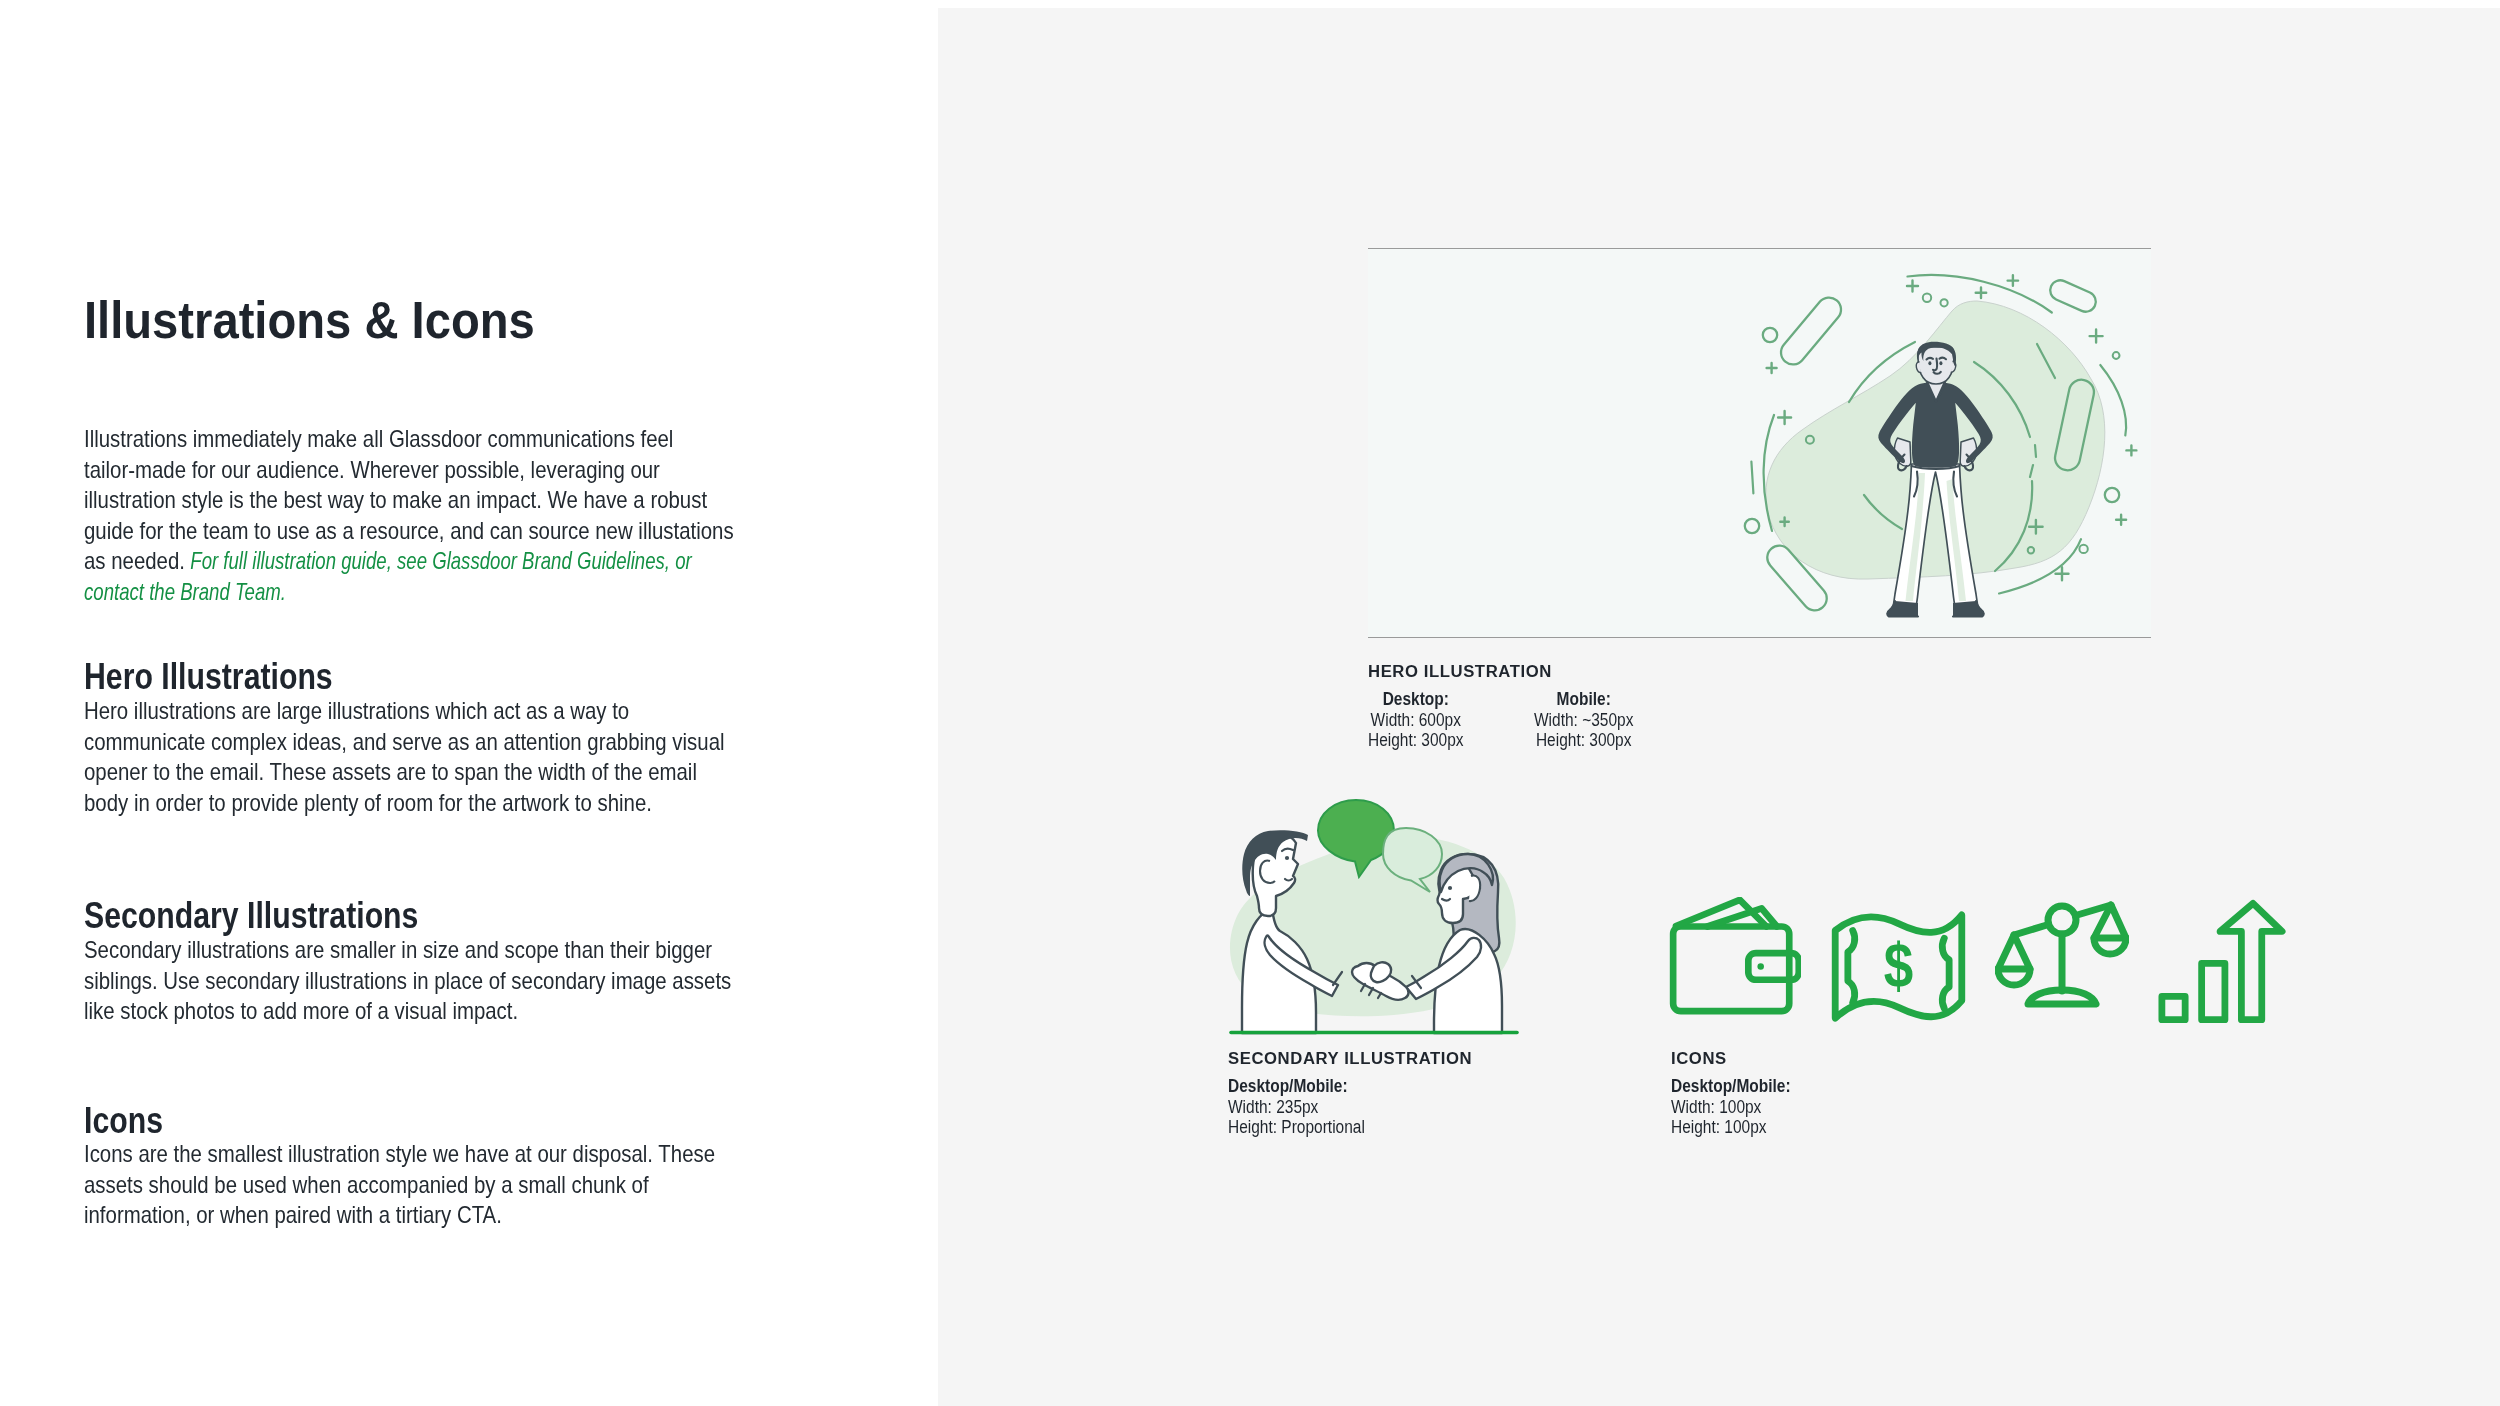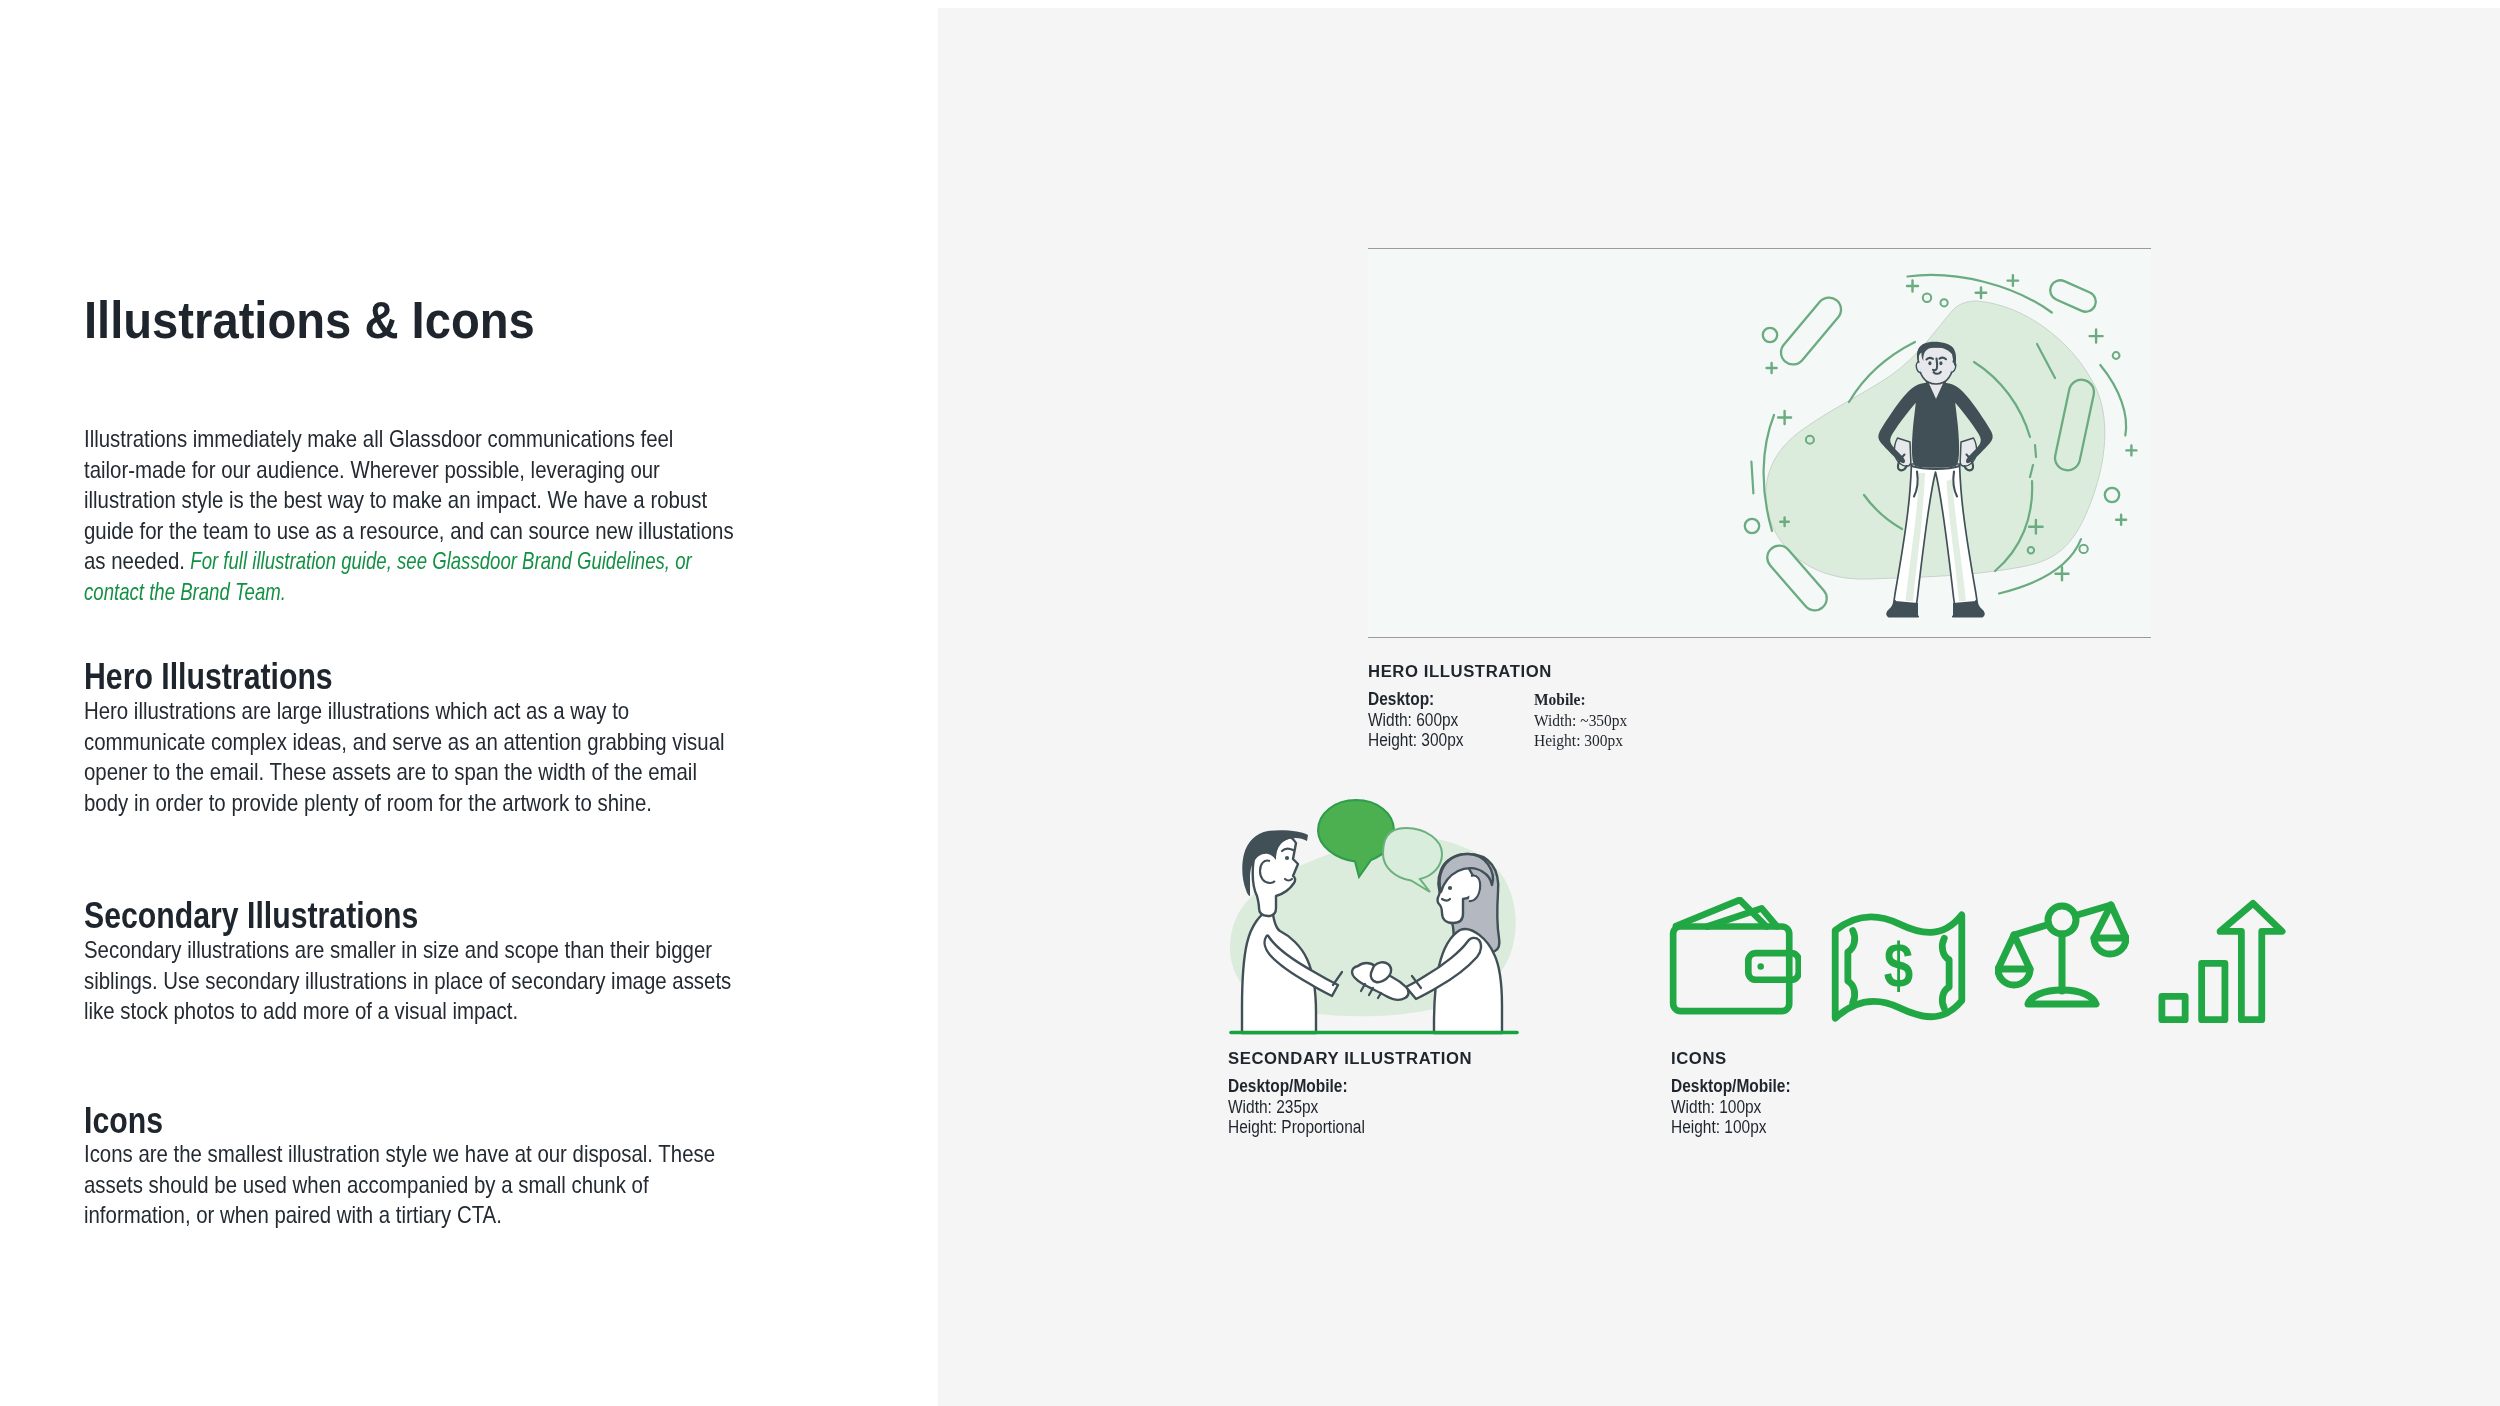--- a/index.html
+++ b/index.html
@@ -24,22 +24,22 @@
   .spec-label{font-size:17.4px;font-weight:bold;letter-spacing:0.6px;line-height:1;
               white-space:nowrap;transform:scaleX(0.96);transform-origin:left top;}
   .spec-cols{position:relative;}
   .spec-col{position:absolute;left:0;top:0;}
   .spec-title{font-size:17.6px;font-weight:bold;line-height:20.3px;white-space:nowrap;
               transform:scaleX(0.88);transform-origin:left top;}
   .spec-line{font-size:17.6px;line-height:20.3px;white-space:nowrap;
              transform:scaleX(0.88);transform-origin:left top;}
 
   #hero-spec{left:430px;top:655px;}
-  #hero-spec .spec-cols{margin-top:9px;height:64px;}
-  #hero-mobile-col{left:166px;font-family:Liberation Serif, serif;}
+  #hero-spec .spec-cols{margin-top:9px;height:64px;text-align:center;}
+  #hero-mobile-col{left:166px;}
 
   .sec-art-wrap{position:absolute;left:290px;top:788px;width:292px;height:240px;}
   .sec-art-wrap svg{display:block;}
   #secondary-spec{left:290px;top:1042px;}
   #secondary-spec .spec-col{position:relative;margin-top:9px;}
 
   .icons-row{position:absolute;left:733px;top:889px;width:640px;height:135px;}
   .icon-svg{position:absolute;display:block;}
   #ic-wallet{left:-2px;top:0px;width:132px;height:118px;}
   #ic-note{left:160px;top:14px;}

